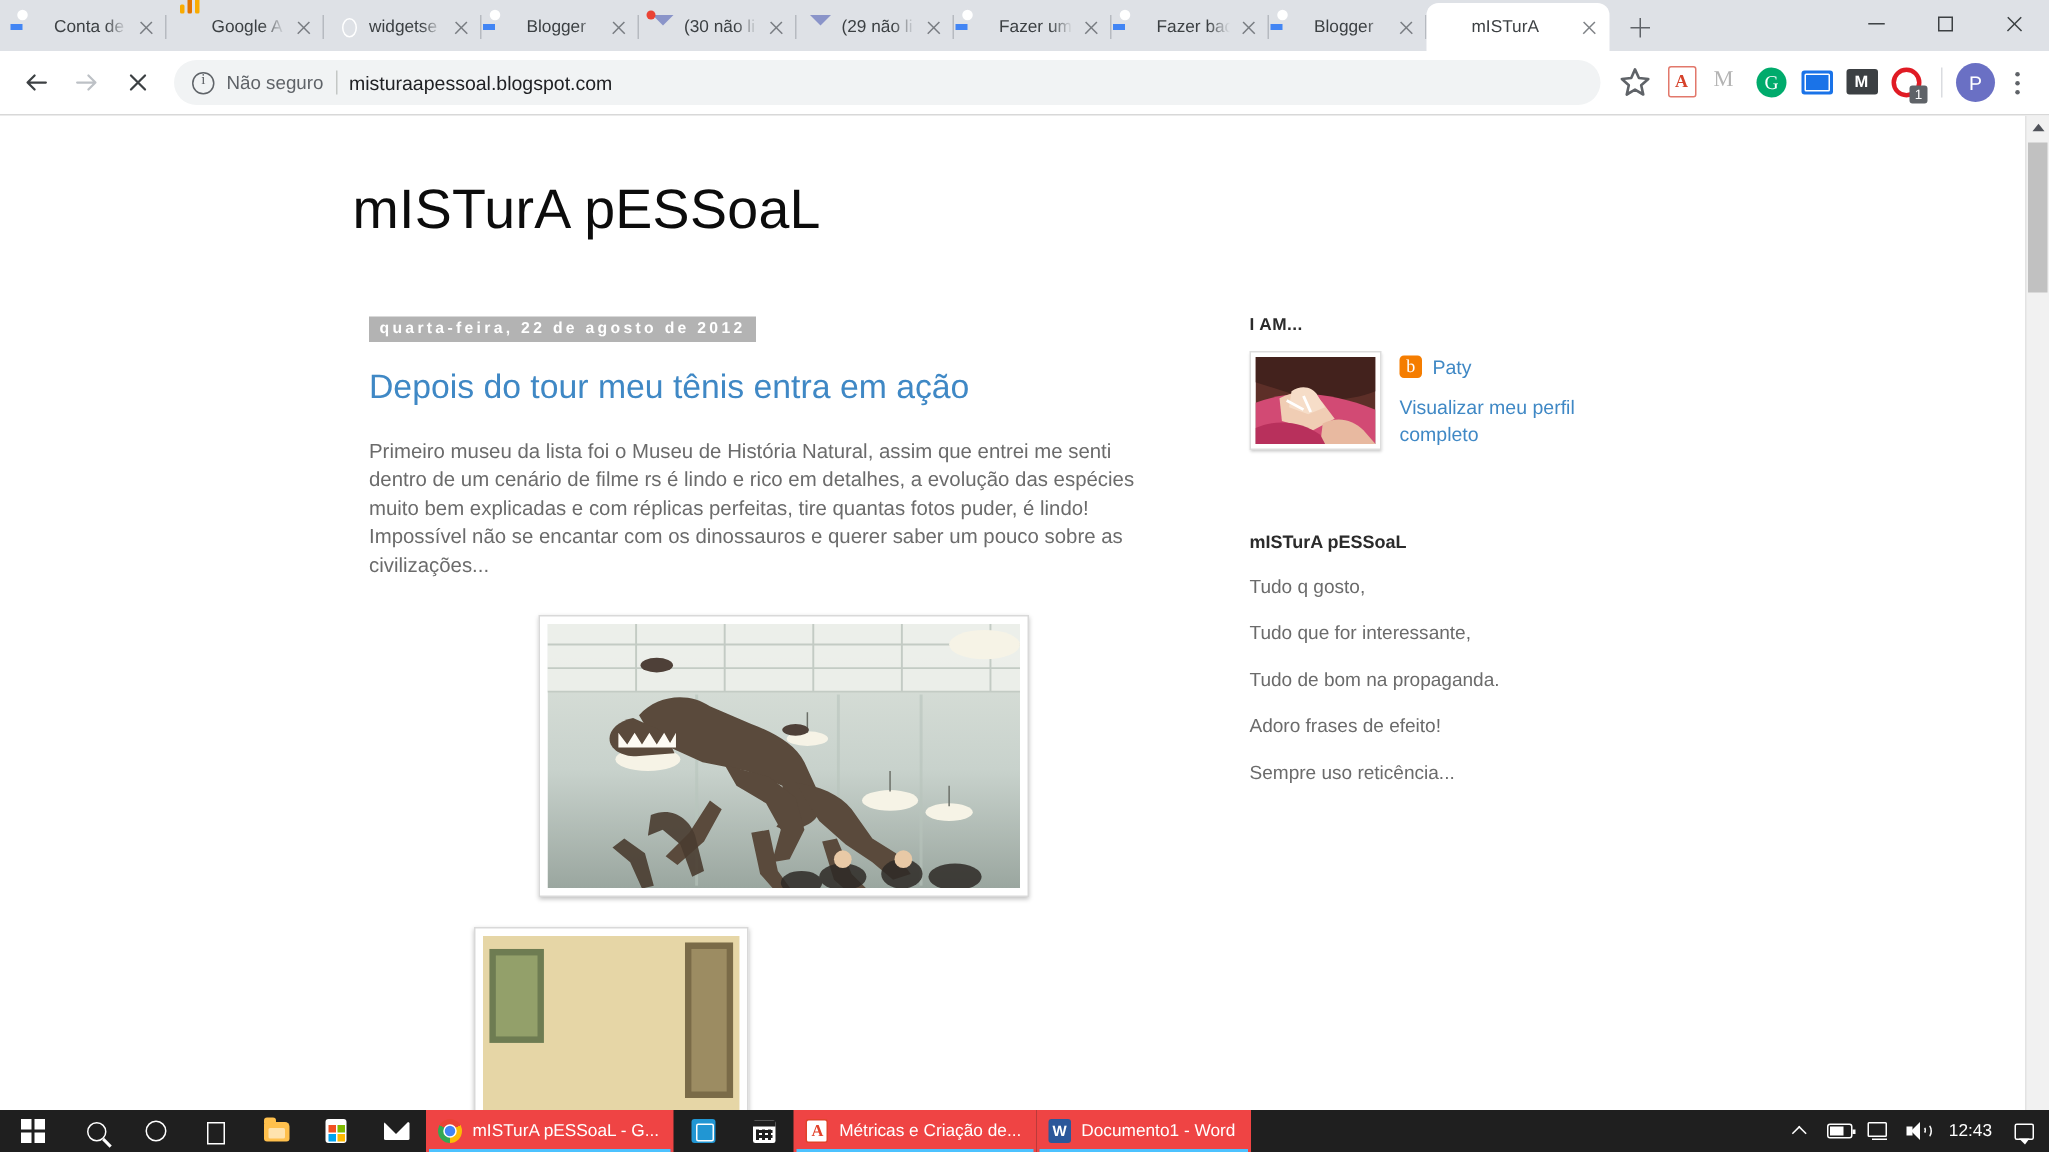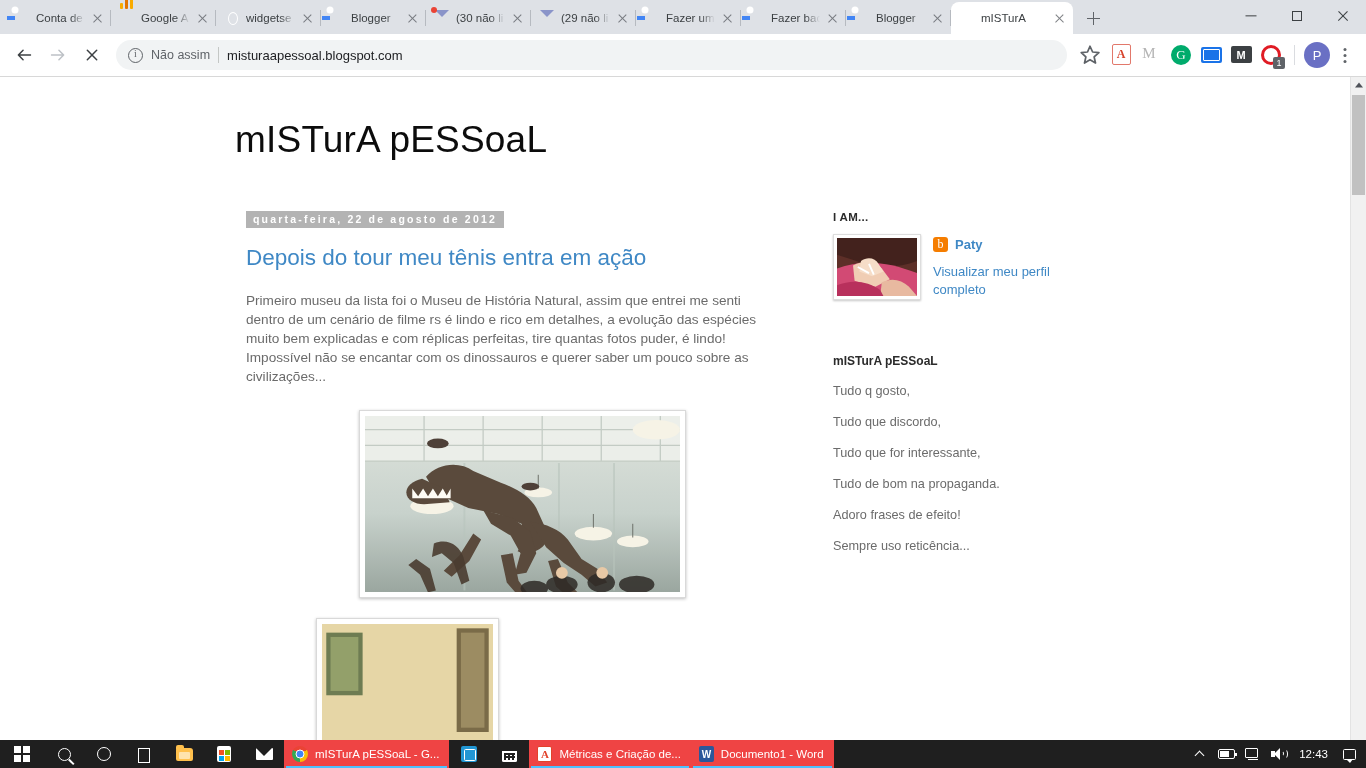--- a/index.html
+++ b/index.html
@@ -200,21 +200,21 @@
   .profile-pic .frame > svg{ position:absolute; inset:0; width:100%; height:100%; display:block; }
   .profile-meta{ padding-top:3px; }
   .blogger-row{ display:flex; align-items:center; gap:7px; }
   .blogger-ic{
     width:15px;height:15px;border-radius:3px;background:#f57d00;position:relative;flex:0 0 15px;
   }
   .blogger-ic::after{
     content:"b";position:absolute;inset:0;color:#fff;font-size:12px;
     font-family:"Liberation Serif",serif;text-align:center;line-height:14px;
   }
-  .blogger-name{ font-size:13px; color:#3f88c5;font-weight:bold; }
+  .blogger-name{ font-size:13px; color:#3f88c5; }
   .profile-link{ margin-top:11px; font-size:13px; color:#3f88c5; line-height:18px; width:125px; }
 
   .side-h2{ margin-top:54px; font-size:12px; font-weight:bold; color:#2b2b2b; }
   .side-p{ margin-top:15px; font-size:12.7px; color:#6b6b6b; line-height:16px; }
   .side-p.block{ line-height:16px; }
 
   
   .vscroll{
     position:absolute; right:0; top:0; bottom:0; width:16px; background:#f1f1f1;
     border-left:1px solid #e3e3e3;
@@ -418,21 +418,21 @@
     <div class="navbtn">
       <span class="arrow">
         <svg viewBox="0 0 16 16">
             <path d="M3 3l10 10M13 3L3 13" fill="none" stroke="#3c4043" stroke-width="1.6" stroke-linecap="round"></path>
           </svg>
       </span>
     </div>
 
     <div class="omnibox">
       <span class="info-ic"></span>
-      <span class="notsecure">Não assim</span>
+      <span class="notsecure">Não seguro</span>
       <span class="omni-sep"></span>
       <span class="urltext">misturaapessoal.blogspot.com</span>
     </div>
 
     <div class="star">
       <svg viewBox="0 0 24 24" width="30" height="30">
           <path d="M12 5l2.1 4.6 5 .5-3.8 3.4 1.1 4.9-4.4-2.6-4.4 2.6 1.1-4.9L5 10.1l5-.5z" fill="none" stroke="#5f6368" stroke-width="1.4" stroke-linejoin="round"></path>
         </svg>
     </div>
 
@@ -592,21 +592,20 @@
                 <div class="blogger-row">
                   <span class="blogger-ic"></span>
                   <span class="blogger-name">Paty</span>
                 </div>
                 <div class="profile-link">Visualizar meu perfil completo</div>
               </div>
             </div>
 
             <div class="side-h2">mISTurA pESSoaL</div>
             <div class="side-p">Tudo q gosto,</div>
-            <div class="side-p">Tudo que discordo,</div>
             <div class="side-p">Tudo que for interessante,</div>
             <div class="side-p">Tudo de bom na propaganda.</div>
             <div class="side-p">Adoro frases de efeito!</div>
             <div class="side-p">Sempre uso reticência...</div>
           </div>
 
         </div>
       </div>
     </div>
 

